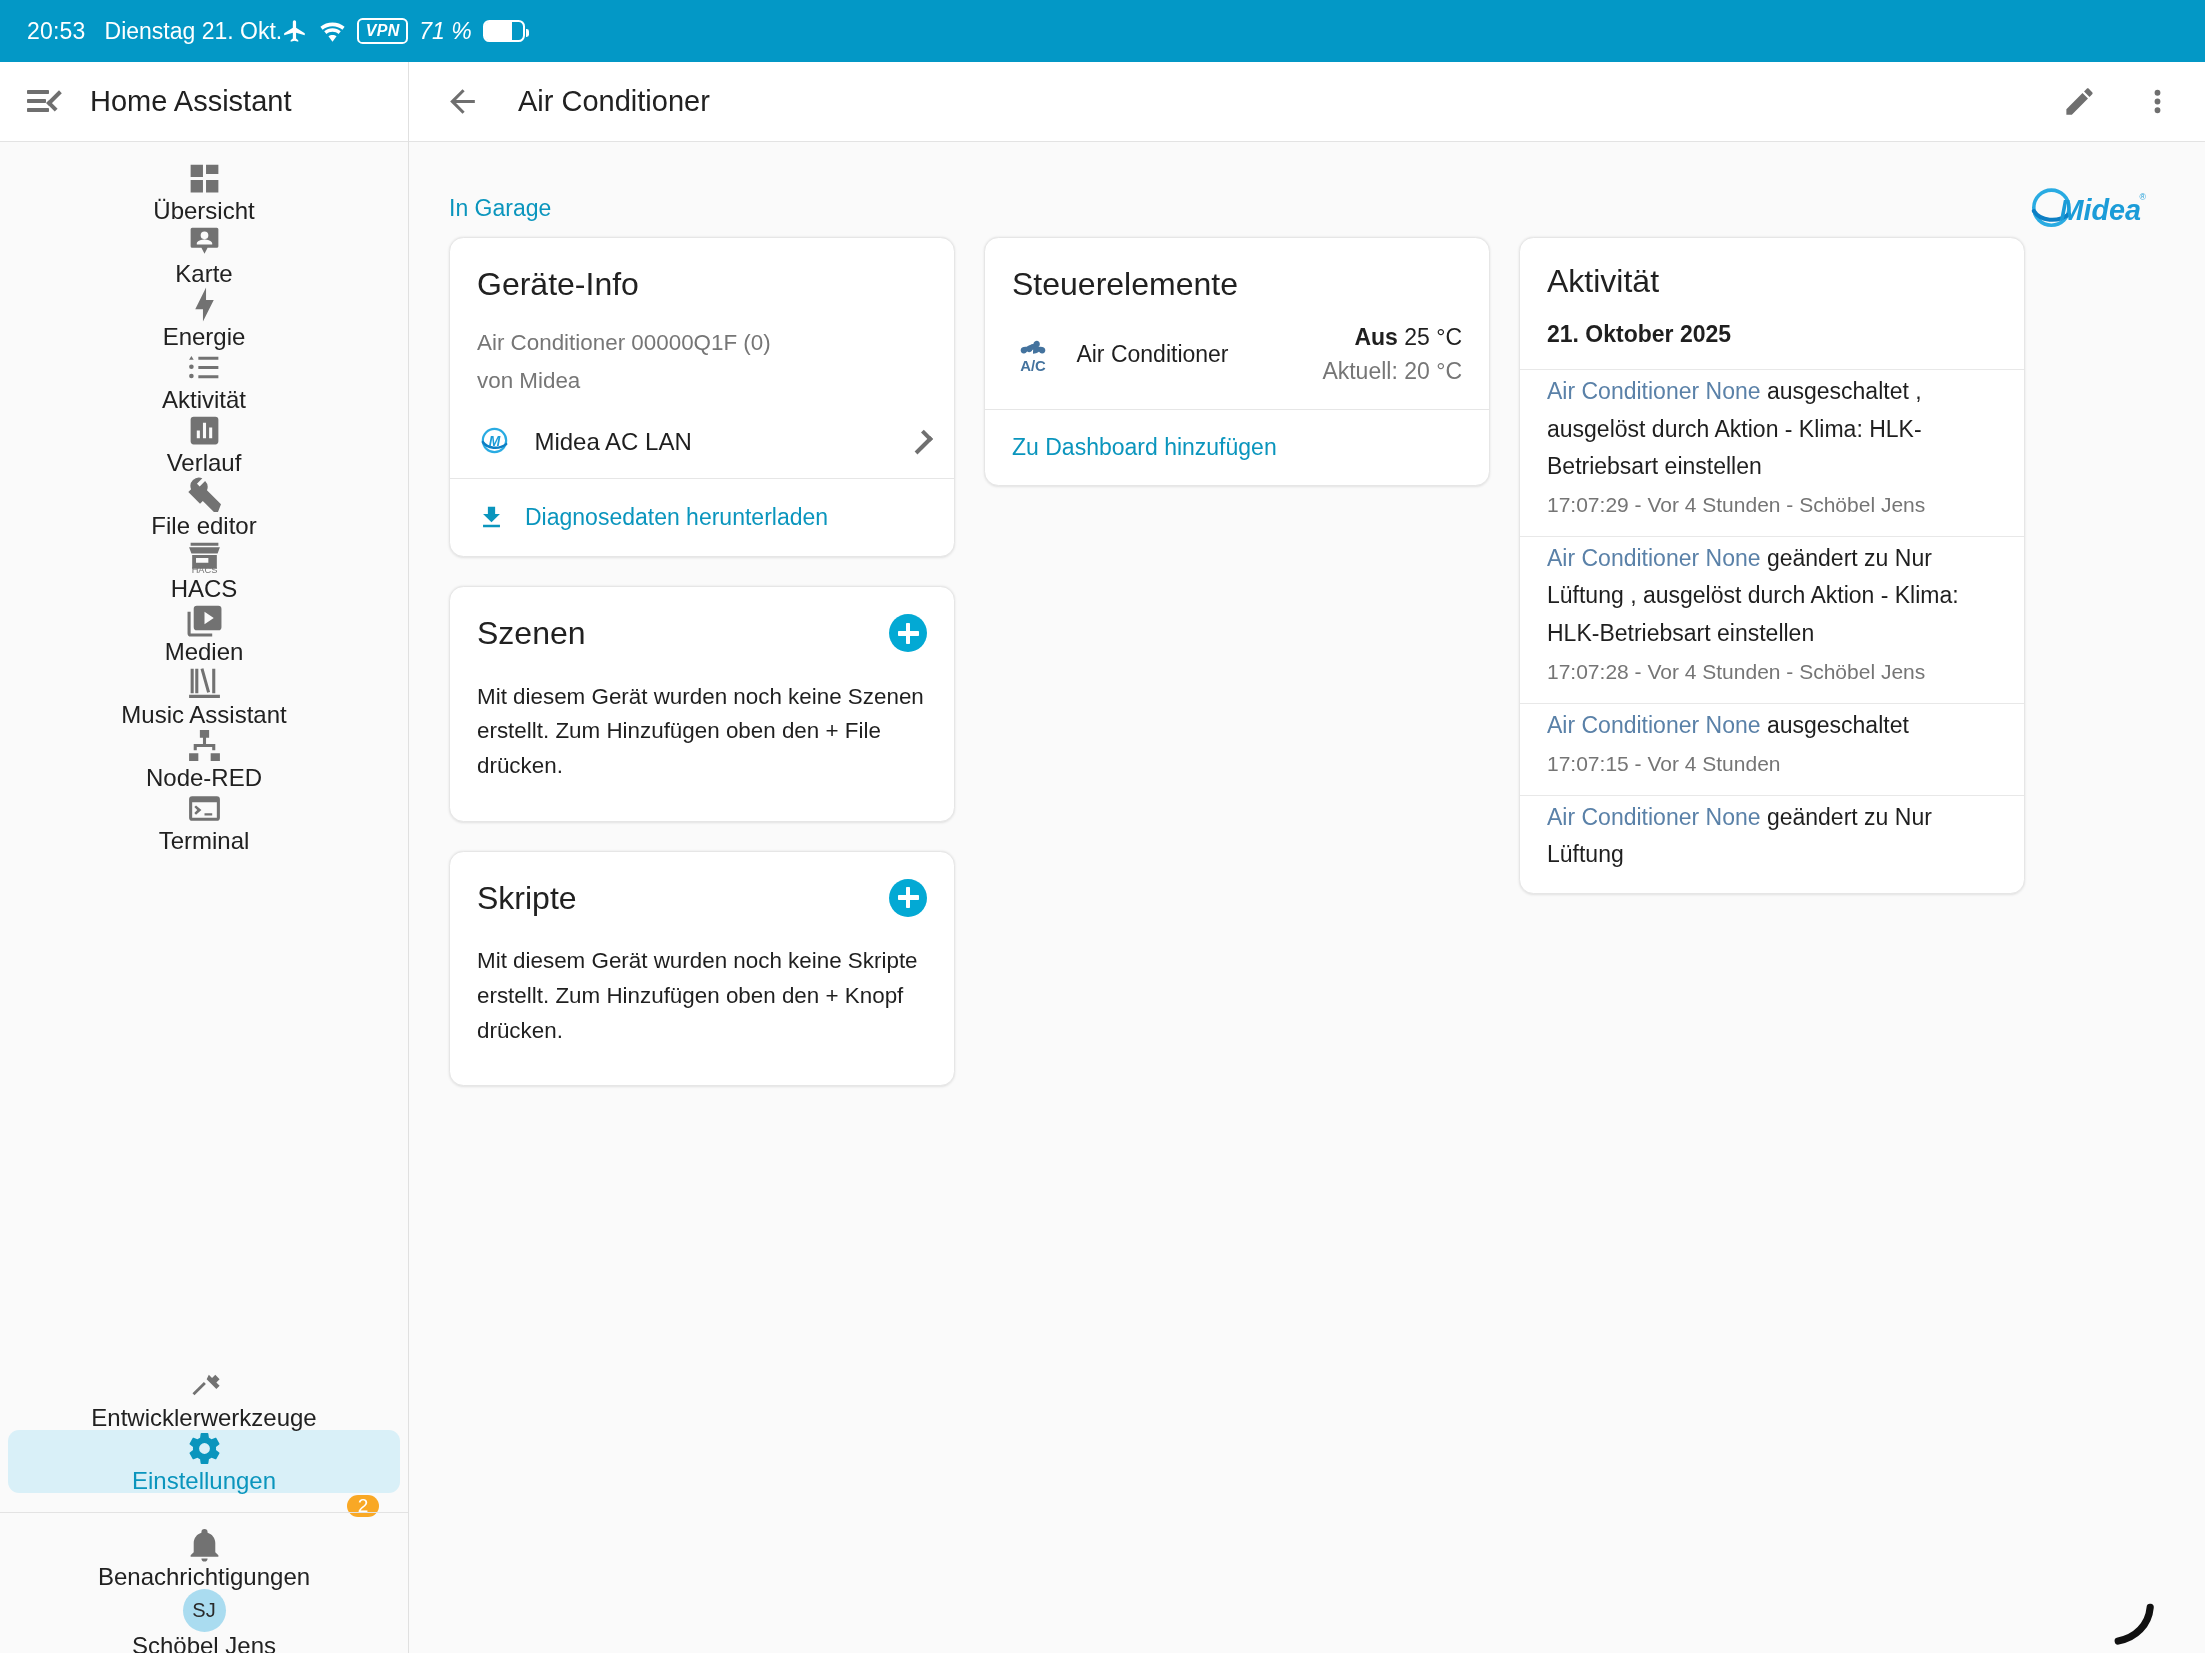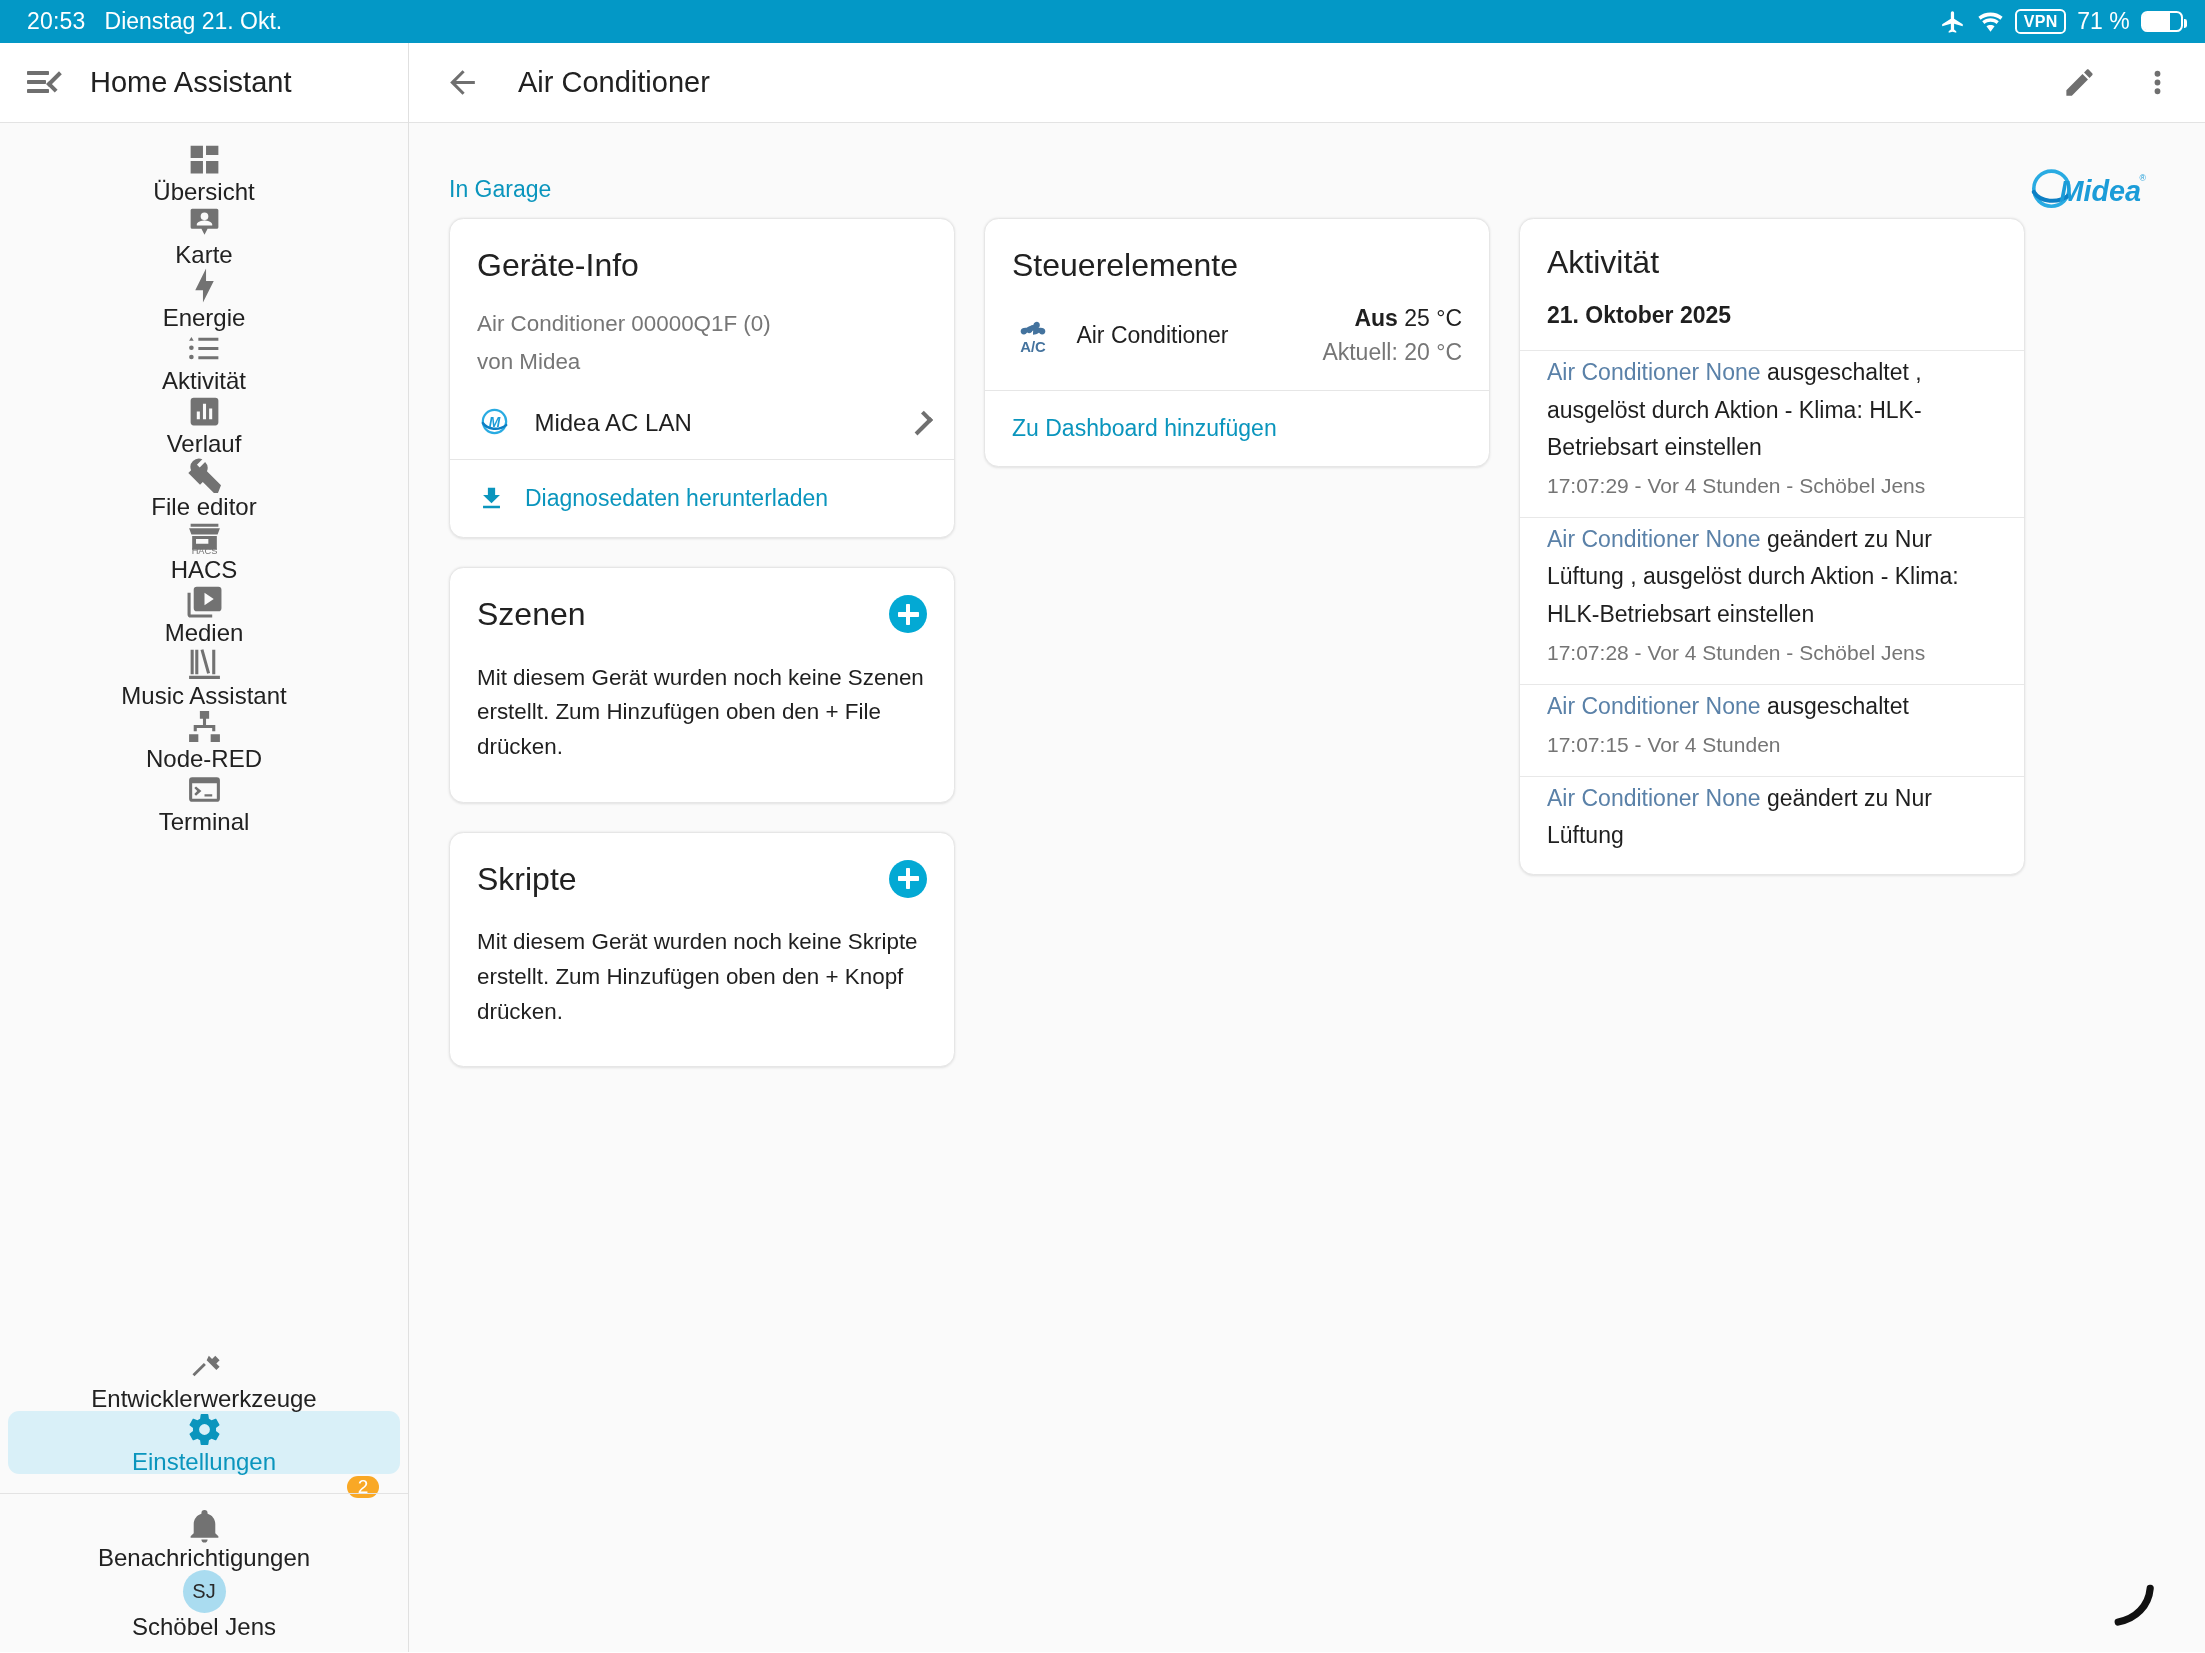--- a/index.html
+++ b/index.html
@@ -5,28 +5,28 @@
   * { box-sizing: border-box; margin: 0; padding: 0; }
   html, body {
     width: 2205px; height: 1654px;
     font-family: "Liberation Sans", sans-serif;
     background: #ffffff;
     overflow: hidden;
   }
 
   
   .statusbar {
-    height: 43px; background: #0398c6;
-    display: flex; align-items: center; justify-content: space-between;
+    height: 62px; background: #0398c6;
+    display: flex; align-items: center; 
     padding: 0 22.4px 0 27px; color: #ffffff;
   }
   .sb-left { display: flex; align-items: center; gap: 19px; }
   .sb-time { font-size: 23px; font-weight: 400; letter-spacing: 0.2px; }
   .sb-date { font-size: 23px; font-weight: 400; }
-  .sb-right { display: flex; align-items: center; gap: 11px; }
+  .sb-right { display: flex; align-items: center; gap: 11px; font-style: italic; }
   .sb-icon { display: flex; align-items: center; }
   .vpn-badge {
     border: 2px solid #fff; border-radius: 5.6px;
     font-size: 16px; font-weight: 700; padding: 0.8px 6.4px 1.6px;
     letter-spacing: 0.4px; line-height: 1.2;
   }
   .sb-batt-text { font-size: 23px; }
   .batt {
     width: 42px; height: 21.6px; border: 2.4px solid #fff; border-radius: 6.4px;
     position: relative; display:flex; align-items:center;

